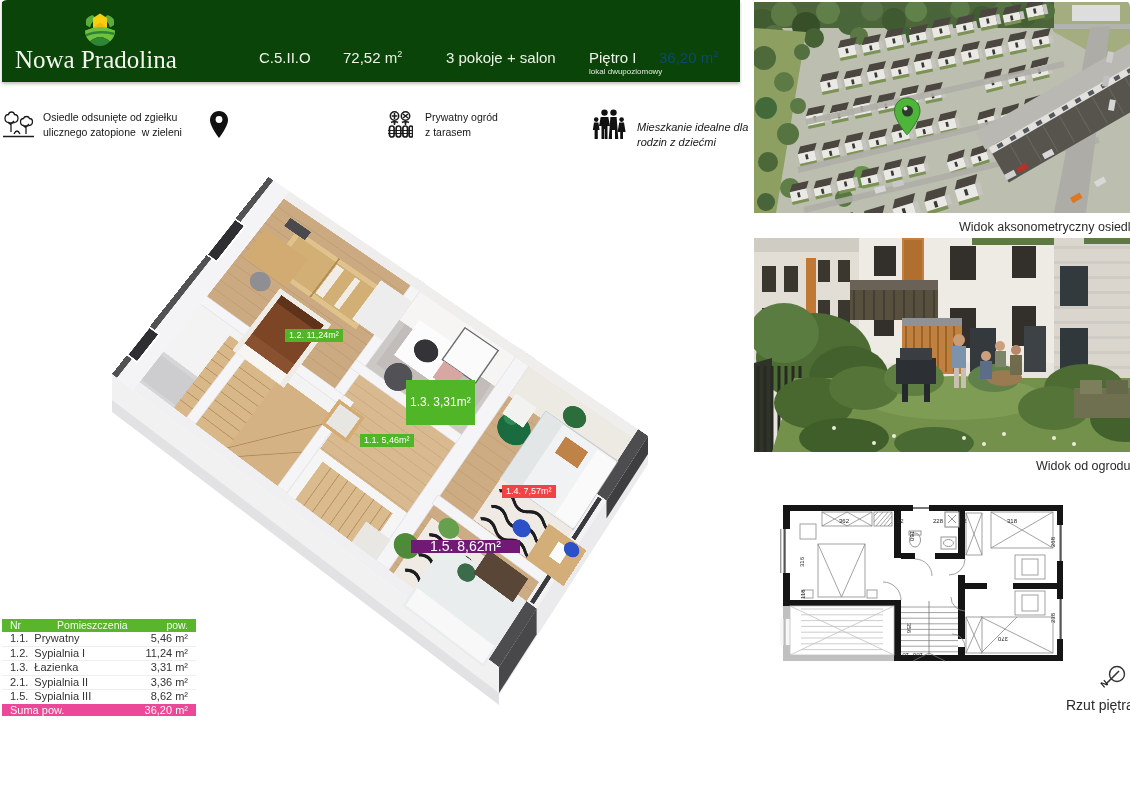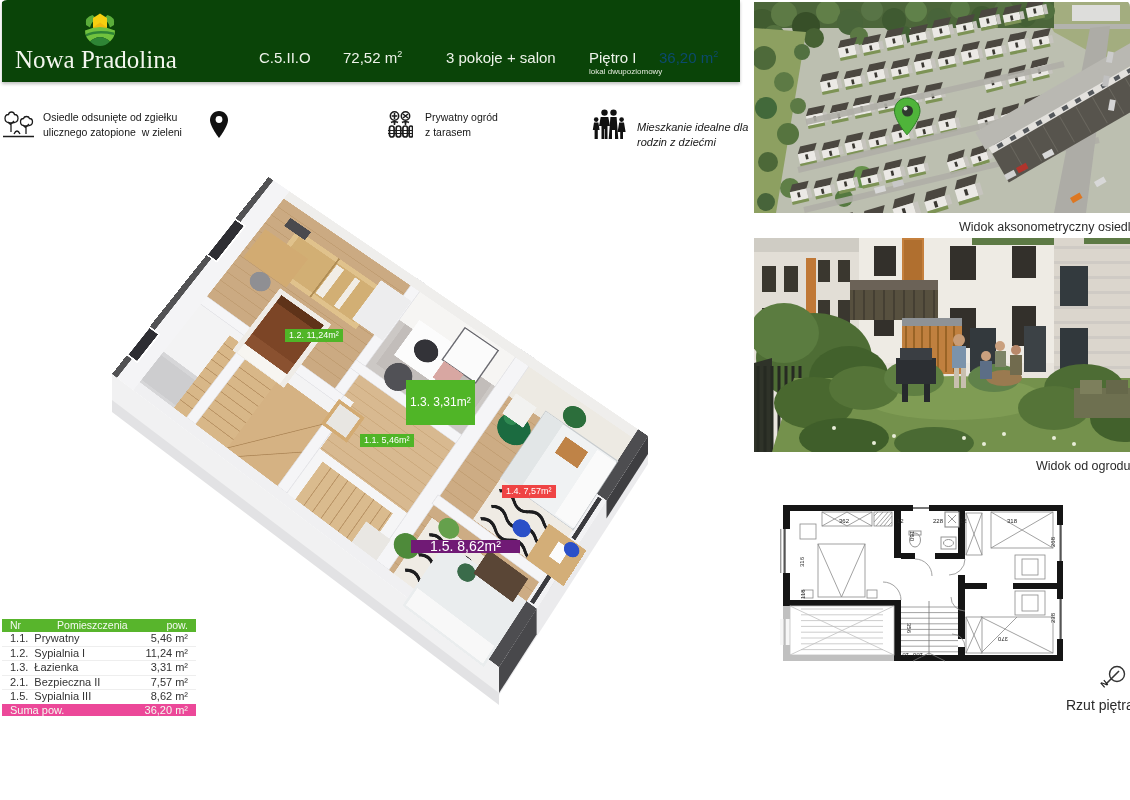--- a/index.html
+++ b/index.html
@@ -959,21 +959,21 @@
   <div class="abs" style="left:2px;top:619px;width:194px;font-size:11px;color:#333;">
 
     <div style="background:#58b52c;color:#f4faf0;height:13px;line-height:13px;font-size:10.5px;"><span style="margin-left:8px;">Nr</span><span style="margin-left:8px;padding-left:28px;">Pomieszczenia</span><span style="float:right;margin-right:8px;">pow.</span></div>
 
     <div style="height:13.6px;line-height:13.6px;border-bottom:1px solid #eee;"><span style="margin-left:8px;">1.1.</span><span style="margin-left:6px;">Prywatny</span><span style="float:right;margin-right:8px;">5,46 m²</span></div>
 
     <div style="height:13.6px;line-height:13.6px;border-bottom:1px solid #eee;"><span style="margin-left:8px;">1.2.</span><span style="margin-left:6px;">Sypialnia I</span><span style="float:right;margin-right:8px;">11,24 m²</span></div>
 
     <div style="height:13.6px;line-height:13.6px;border-bottom:1px solid #eee;"><span style="margin-left:8px;">1.3.</span><span style="margin-left:6px;text-align:right;">Łazienka</span><span style="float:right;margin-right:8px;">3,31 m²</span></div>
 
-    <div style="height:13.6px;line-height:13.6px;border-bottom:1px solid #eee;"><span style="margin-left:8px;">2.1.</span><span style="margin-left:6px;">Bezpieczna II</span><span style="float:right;margin-right:8px;">7,57 m²</span></div>
+    <div style="height:13.6px;line-height:13.6px;border-bottom:1px solid #eee;"><span style="margin-left:8px;">2.1.</span><span style="margin-left:6px;">Sypialnia II</span><span style="float:right;margin-right:8px;">3,36 m²</span></div>
 
     <div style="height:13.6px;line-height:13.6px;"><span style="margin-left:8px;">1.5.</span><span style="margin-left:6px;">Sypialnia III</span><span style="float:right;margin-right:8px;">8,62 m²</span></div>
 
     <div style="background:#ec4899;color:#f4faf0;height:12px;line-height:12px;"><span style="margin-left:8px;">Suma pow.</span><span style="float:right;margin-right:8px;">36,20 m²</span></div>
   </div>
 
   <div class="abs" style="left:959px;top:220px;font-size:12.5px;color:#2a2a2a;white-space:nowrap;">Widok aksonometryczny osiedla</div>
 
   <div class="abs" style="left:1036px;top:459px;font-size:12.5px;color:#2a2a2a;white-space:nowrap;">Widok od ogrodu</div>
 

